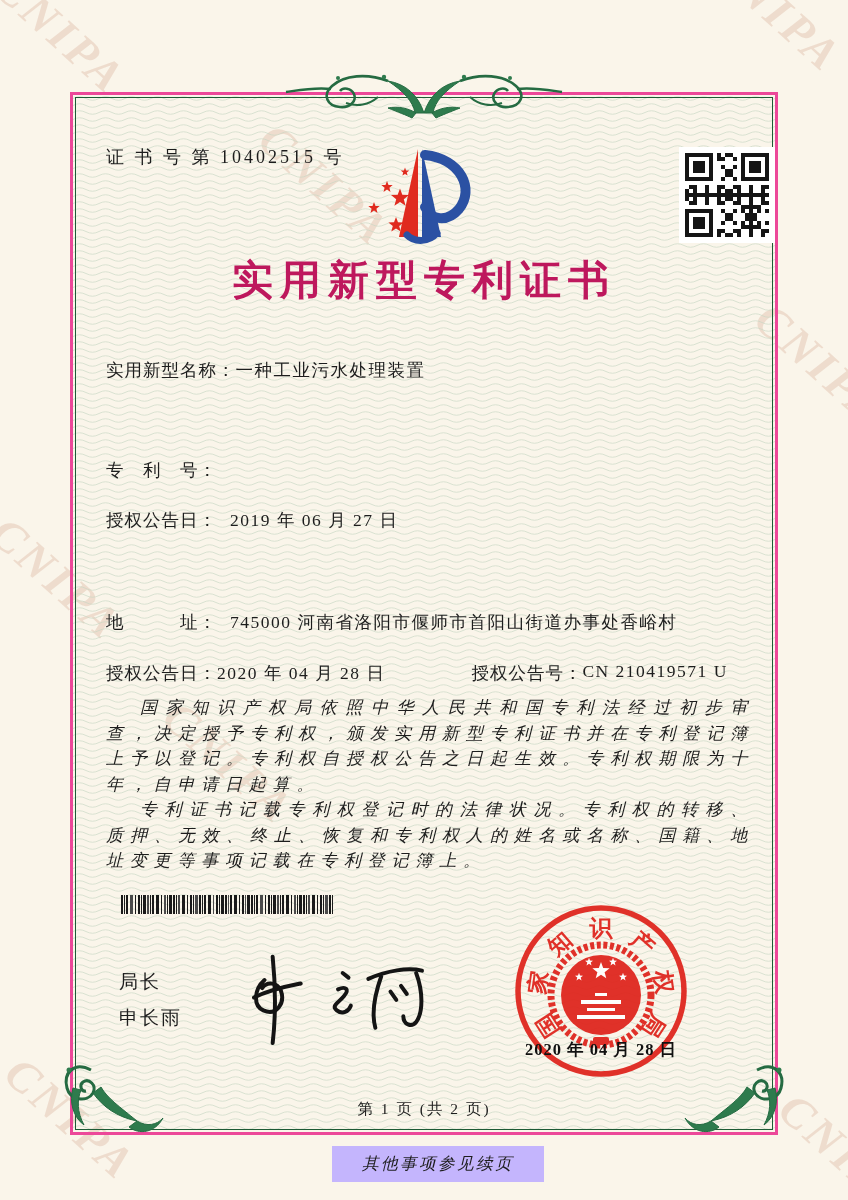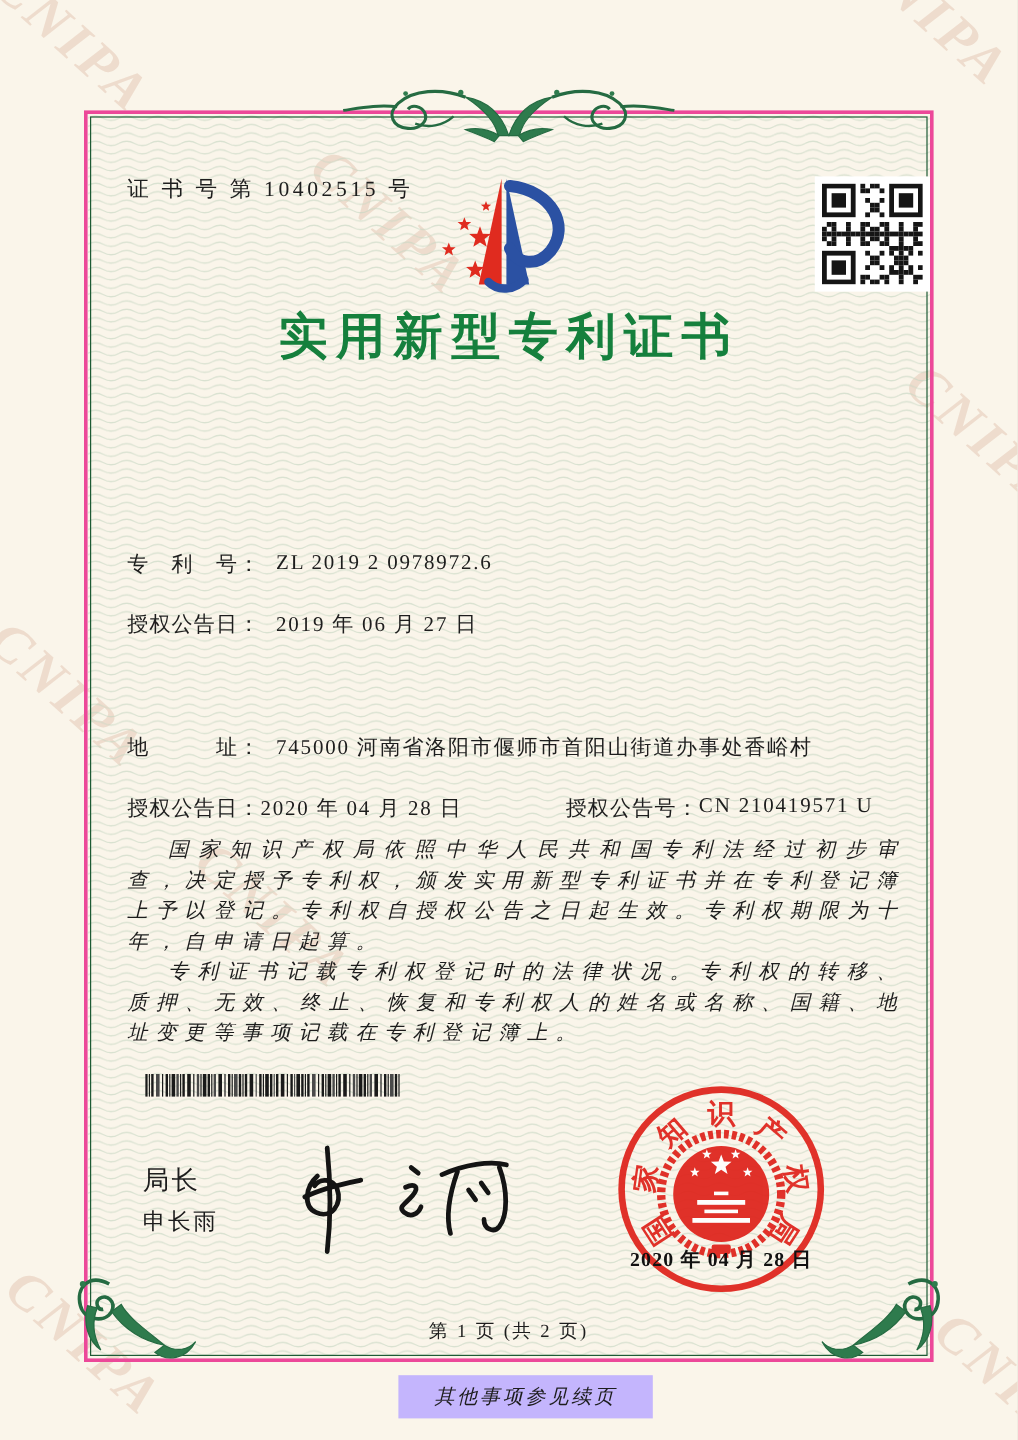--- a/index.html
+++ b/index.html
@@ -34,35 +34,35 @@
   .cert-no{
     position:absolute; left:33px; top:50px; font-size:18px; letter-spacing:3px;
   }
   .logo{position:absolute; left:288px; top:50px;}
   .qr{
     position:absolute; left:606px; top:52px; width:96px; height:96px;
     background:#fff; display:flex; align-items:center; justify-content:center;
   }
   .title{
     position:absolute; left:0; top:158px; width:100%; text-align:center;
-    font-size:41px; font-weight:bold; letter-spacing:7px; color:#15803d;
+    font-size:41px; font-weight:bold; letter-spacing:7px; color:#be185d;
   }
   .field-row{position:absolute; left:33px; display:flex; font-size:17.5px; white-space:nowrap;}
   .field-label{display:inline-block; min-width:124px; letter-spacing:1px;}
   .field-value{letter-spacing:1.5px;}
   .grant-pair2{margin-left:86px;}
   .legal{
     position:absolute; left:33px; top:600px; width:648px;
     font-size:17px; font-style:italic; line-height:25.5px;
     letter-spacing:6.8px; text-align:justify;
   }
   .legal p{margin:0; text-indent:2em;}
   .barcode{position:absolute; left:48px; top:800px;}
   .signer-title{
-    position:absolute; left:46px; top:874px; font-size:22px; letter-spacing:2px;
+    position:absolute; left:46px; top:874px; font-size:19px; letter-spacing:2px;
     font-family:Liberation Mono, monospace;
   }
   .signer-name{
     position:absolute; left:46px; top:910px; font-size:19px; letter-spacing:2px;
     font-family:"Liberation Sans","DejaVu Sans",sans-serif;
   }
   .signature{position:absolute; left:150px; top:850px;}
   .seal{position:absolute; left:440px; top:808px; opacity:.93;}
   .seal-date{
     position:absolute; left:428px; top:944px; width:200px; text-align:center;
@@ -284,23 +284,26 @@
             <rect x="60" y="4" width="20" height="20" fill="#fff"></rect>
             <rect x="64" y="8" width="12" height="12" fill="#151515"></rect>
             <rect x="0" y="56" width="28" height="28" fill="#151515"></rect>
             <rect x="4" y="60" width="20" height="20" fill="#fff"></rect>
             <rect x="8" y="64" width="12" height="12" fill="#151515"></rect>
           </svg>
       </div>
 
       <div class="title">实用新型专利证书</div>
 
+      <div class="field-row" style="top:263px">
+        <span class="field-label">实用新型名称：</span>
+        <span class="field-value">一种工业污水处理装置</span>
+      </div>
       <div class="field-row" style="top:363px">
         <span class="field-label">专　利　号：</span>
-        <span class="field-value">ZL 2019 2 0978972.6</span>
       </div>
       <div class="field-row" style="top:413px">
         <span class="field-label">授权公告日：</span>
         <span class="field-value">2019 年 06 月 27 日</span>
       </div>
       <div class="field-row" style="top:515px">
         <span class="field-label">地　　　址：</span>
         <span class="field-value">745000  河南省洛阳市偃师市首阳山街道办事处香峪村</span>
       </div>
       <div class="field-row" style="top:566px">

